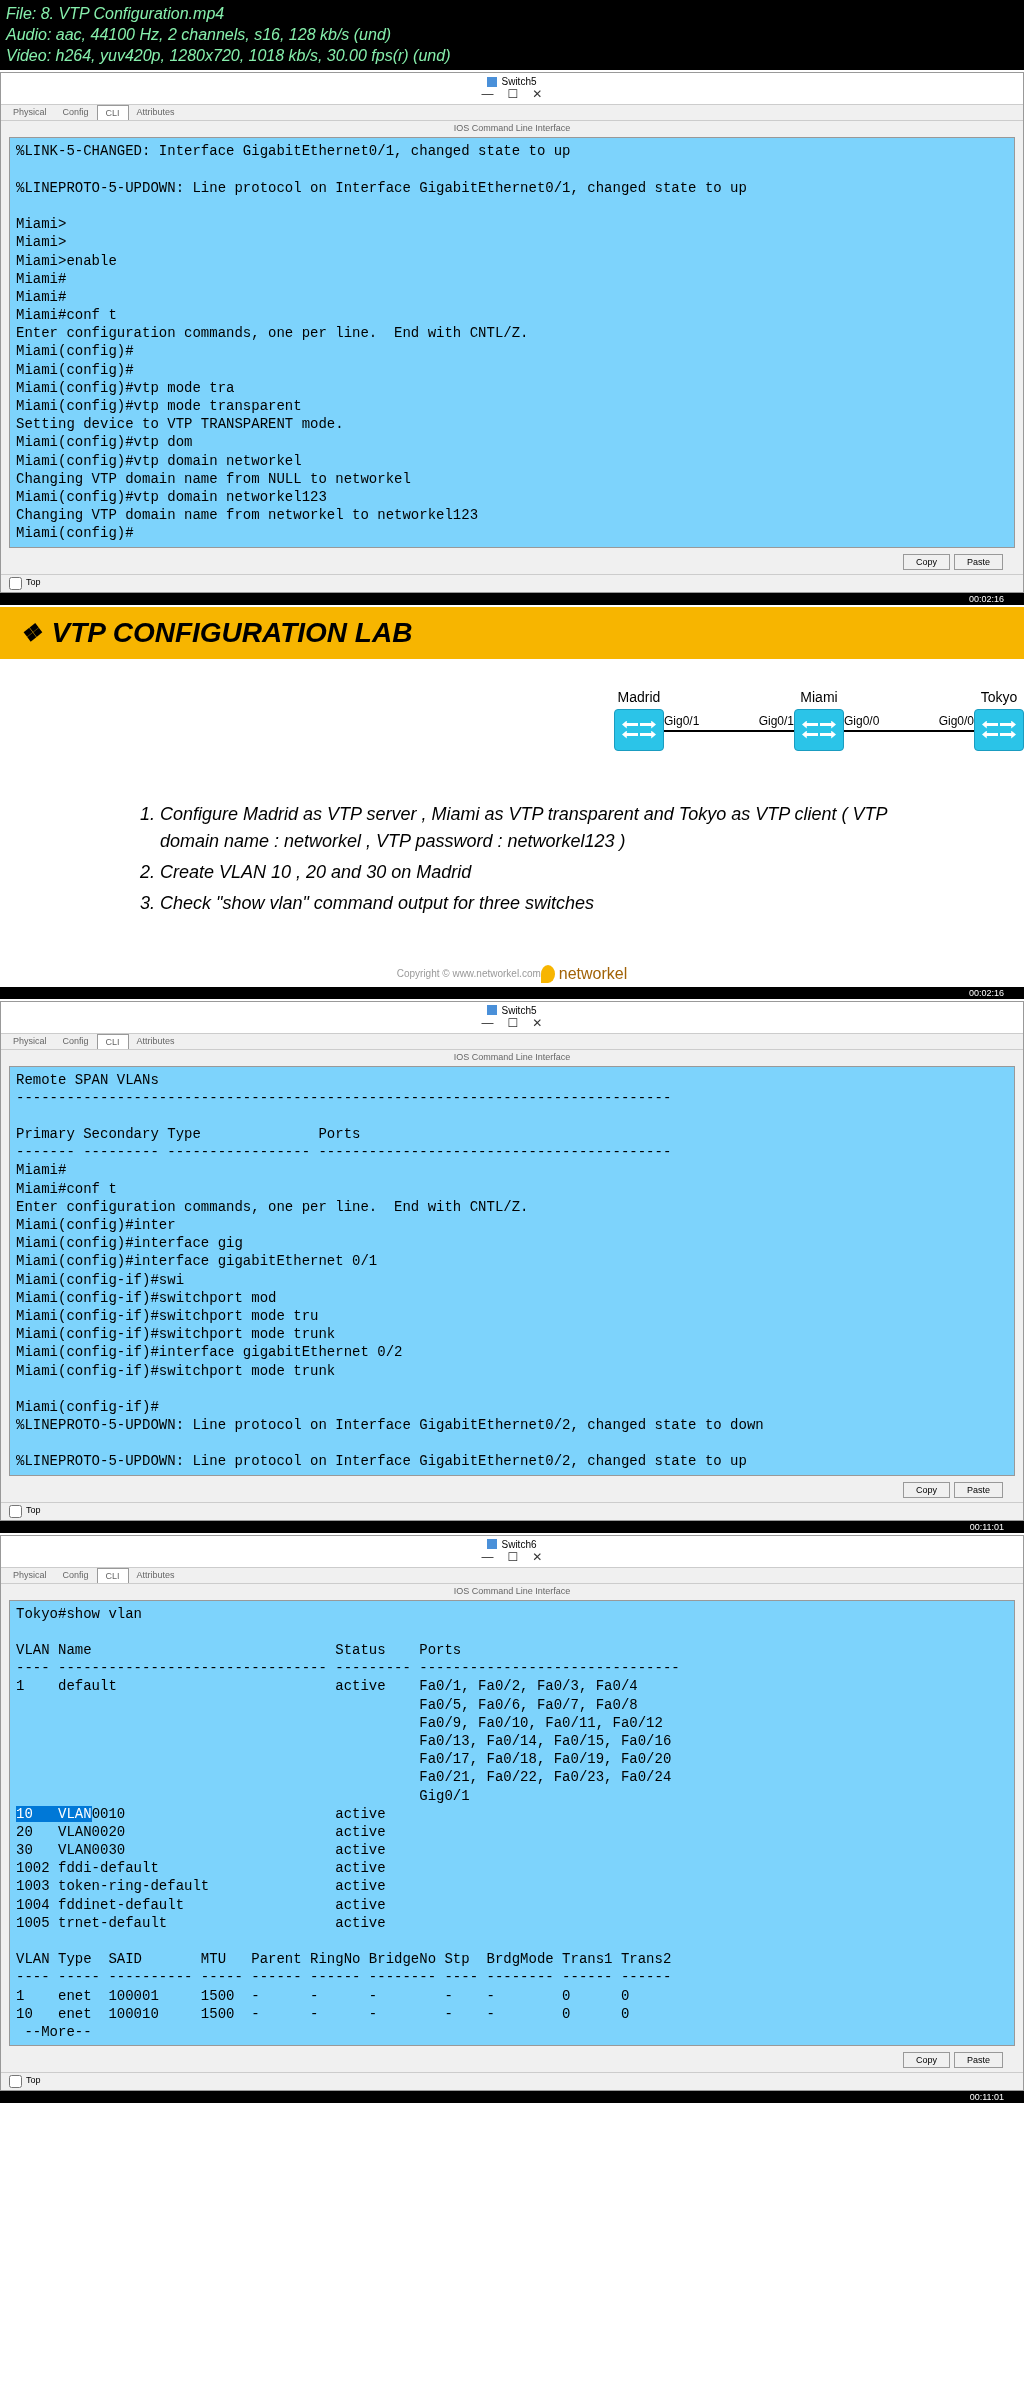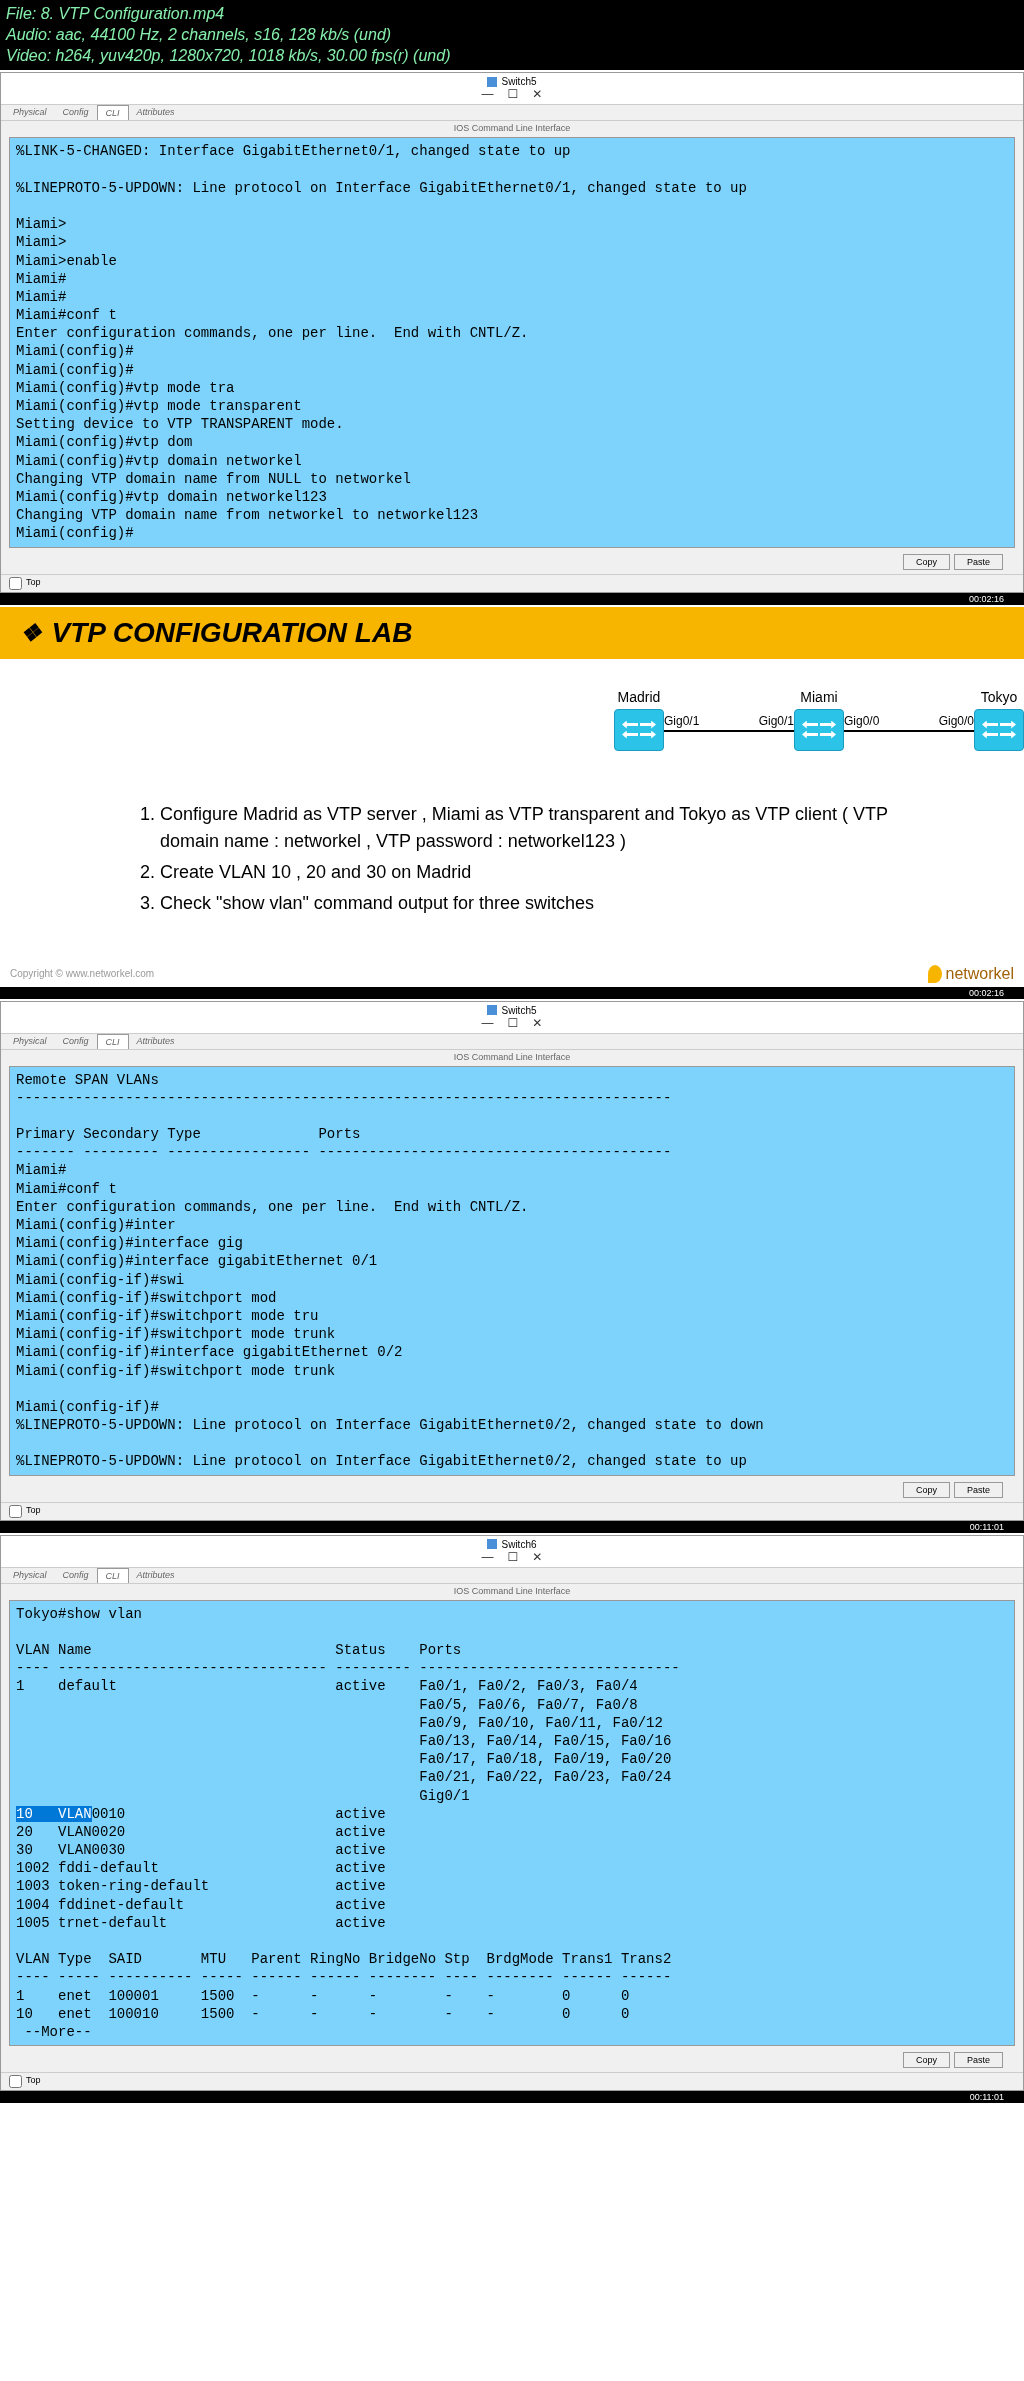--- a/index.html
+++ b/index.html
@@ -4,21 +4,21 @@
 <style>
 * { margin: 0; padding: 0; box-sizing: border-box; }
 body { font-family: Arial, sans-serif; background: #fff; width: 1024px; }
 .header-info { background: #000; color: #86efac; padding: 4px 6px; font-size: 16px; font-style: italic; line-height: 1.3; }
 .window { border: 1px solid #999; background: #f0f0f0; margin-top: 2px; }
 .titlebar { display: flex; background: #fff; padding: 3px 6px; font-size: 10px; align-items: center; border-bottom: 1px solid #ccc; flex-direction: column; }
 .titlebar-title { display: flex; align-items: center; gap: 4px; flex: 1; }
 .switch-icon { width: 10px; height: 10px; background: #4a90d9; display: inline-block; }
 .win-controls { display: flex; gap: 14px; font-size: 12px; }
 .win-btn { cursor: pointer; color: #333; }
-.tabs { display: flex; padding: 0 4px; font-size: 9px; color: #666; border-bottom: 1px solid #ccc; background: #f0f0f0; font-style: italic; }
+.tabs { display: flex; padding: 0 4px; font-size: 9px; color: #666; border-bottom: 1px solid #ccc; background: #f0f0f0; }
 .tab { padding: 2px 8px; cursor: pointer; }
 .tab.active { background: #fff; border: 1px solid #999; border-bottom: none; }
 .cli-header { text-align: center; font-size: 9px; padding: 2px; color: #666; background: #f0f0f0; }
 .cli-content { background: #7dd3fc; margin: 2px 8px; border: 1px solid #999; padding: 4px 6px; font-family: 'Courier New', monospace; font-size: 14px; line-height: 1.3; white-space: pre-wrap; color: #000; min-height: 350px; }
 .cli-buttons { display: flex; justify-content: flex-end; gap: 4px; padding: 4px 20px; }
 .cli-btn { font-size: 9px; padding: 2px 12px; background: #f0f0f0; border: 1px solid #999; cursor: pointer; }
 .bottom-bar { display: flex; padding: 2px 8px; font-size: 9px; border-top: 1px solid #ccc; }
 .checkbox { margin-right: 4px; }
 .timestamp { text-align: right; font-size: 9px; padding: 1px 20px; background: #000; color: #fff; }
 .slide { background: #fff; padding: 0; margin-top: 2px; }
@@ -27,24 +27,24 @@
 .topology { display: flex; justify-content: flex-end; align-items: center; gap: 0; padding: 30px 0 20px; }
 .node { display: flex; flex-direction: column; align-items: center; }
 .node-label { font-size: 14px; margin-bottom: 4px; }
 .sw-icon { width: 50px; height: 42px; background: #2bc4e8; border: 1px solid #1a9cc0; border-radius: 4px; display: flex; align-items: center; justify-content: center; gap: 2px; }
 .sw-arrows { display: flex; flex-wrap: wrap; width: 40px; justify-content: center; gap: 2px; }
 .sw-a { width: 16px; height: 8px; background: #fff; clip-path: polygon(0 50%, 30% 0, 30% 30%, 100% 30%, 100% 70%, 30% 70%, 30% 100%); }
 .sw-a.r { clip-path: polygon(0 30%, 70% 30%, 70% 0, 100% 50%, 70% 100%, 70% 70%, 0 70%); }
 .link { height: 2px; background: #000; flex: 0 0 130px; position: relative; margin-top: 22px; }
 .link-label-l { position: absolute; left: 0; top: -16px; font-size: 12px; }
 .link-label-r { position: absolute; right: 0; top: -16px; font-size: 12px; }
-.instructions { padding: 30px 100px 40px; }
+.instructions { padding: 30px 100px 40px; font-style: italic; }
 .instruction-list { list-style: decimal; padding-left: 60px; font-size: 18px; line-height: 1.5; }
 .instruction-list li { margin-bottom: 4px; }
-.footer { display: flex; justify-content: space-between; align-items: center; padding: 4px 10px; font-size: 10px; color: #999; }
+.footer { display: flex; justify-content: center; align-items: center; padding: 4px 10px; font-size: 10px; color: #999; }
 .networkel-logo { display: flex; align-items: center; gap: 4px; font-size: 16px; color: #a16207; }
 .logo-icon { width: 14px; height: 18px; background: #f7b500; border-radius: 50% 50% 50% 0; }
 .highlight { background: #0078d7; color: #fff; }
 </style>
 </head>
 <body>
 
 <div class="header-info">
   <div>File: 8. VTP Configuration.mp4</div>
   <div>Audio: aac, 44100 Hz, 2 channels, s16, 128 kb/s (und)</div>

